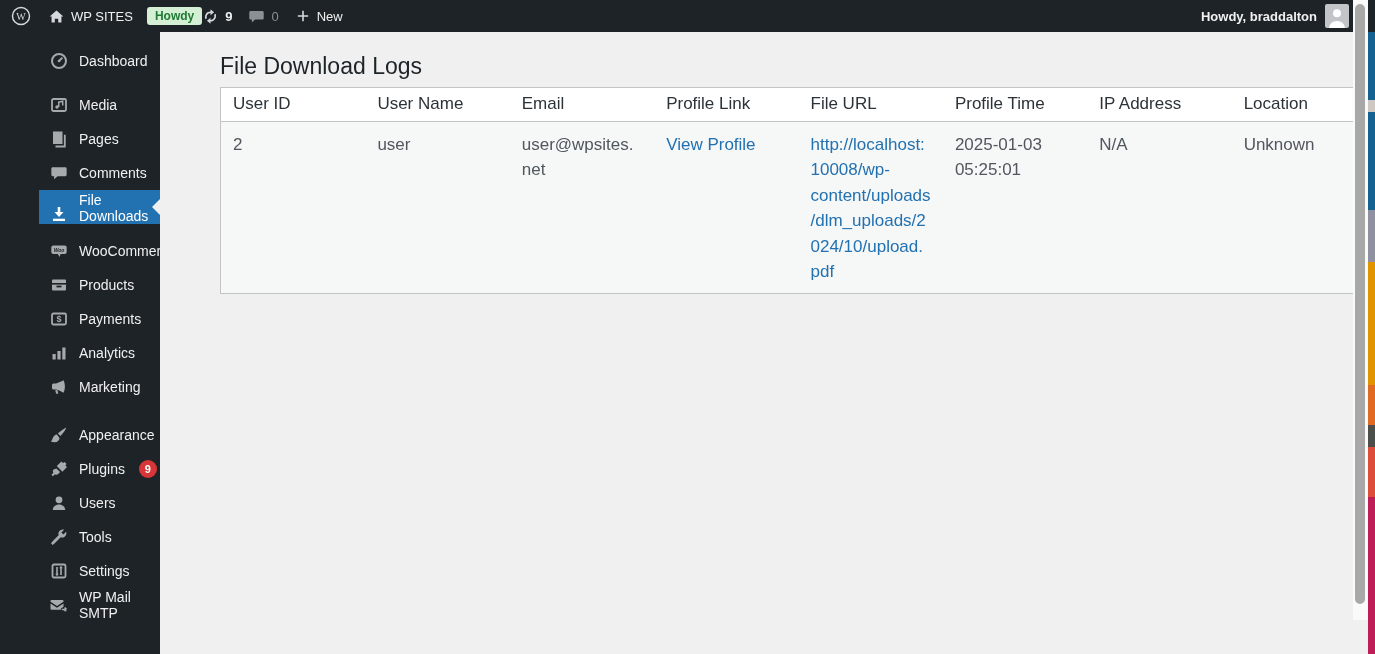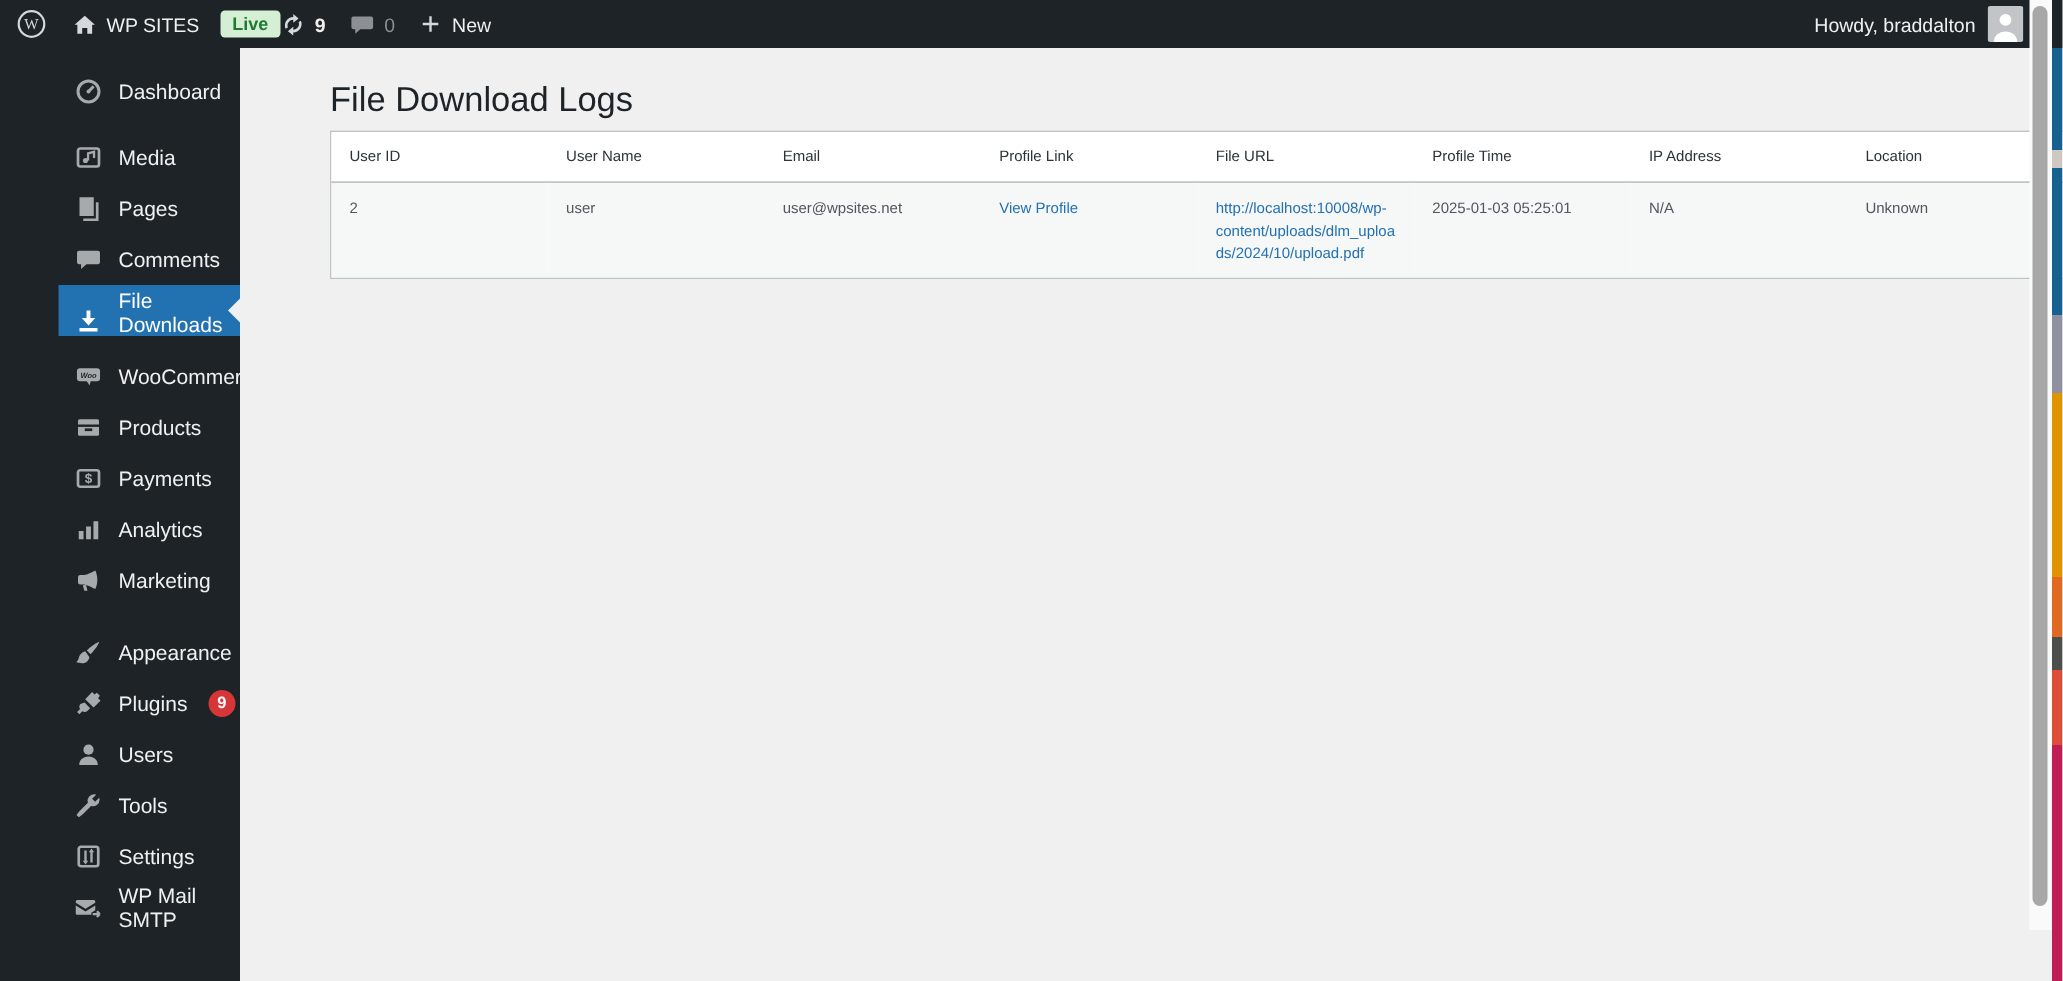--- a/index.html
+++ b/index.html
@@ -57,21 +57,21 @@
   
   .content { position:absolute; left:160px; top:32px; right:0; bottom:0;margin-left:40px; }
   .page-title {
     position:absolute; top:20px; left:20px; margin:0;
     font-size:23px; font-weight:400; color:#1d2327; line-height:1.3;
   }
   .table-card {
     position:absolute; top:55px; left:20px; width:1157px;
     background:#fff; border:1px solid #c3c4c7;
   }
-  table.logs { width:100%; border-collapse:collapse; table-layout:fixed; font-size:10px; }
+  table.logs { width:100%; border-collapse:collapse; table-layout:fixed; font-size:17px; }
   table.logs thead th {
     height:33px; padding:0 12px; text-align:left; font-weight:400;
     color:#2c3338; background:#fff; border-bottom:1px solid #c3c4c7;
   }
   table.logs tbody td {
     padding:10px 12px 8px; vertical-align:top; color:#50575e;
     line-height:1.5; background:#f6f7f7; overflow-wrap:break-word;
   }
   table.logs a { color:#2271b1; text-decoration:none; cursor:pointer; }
 
@@ -112,21 +112,21 @@
     </span>
   </span>
   <span class="ab-item">
     <span class="ab-icon">
       <svg width="17" height="17" viewBox="0 0 20 20">
           <path fill="currentColor" d="M10 3l8 7h-2.2v7H12v-4.5H8V17H4.2v-7H2z"></path>
         </svg>
     </span>
     <span style="font-weight:400;">WP SITES</span>
   </span>
-  <span class="live-badge">Live</span>
+  <span class="live-badge">Howdy</span>
   <span class="ab-item">
     <span class="ab-icon">
       <svg width="17" height="17" viewBox="0 0 20 20">
           <path fill="currentColor" d="M10 4V1.5L14.2 5 10 8.5V6a4.5 4.5 0 0 0-4.2 6.1l-1.8 1A6.5 6.5 0 0 1 10 4zm0 12v2.5L5.8 15 10 11.5V14a4.5 4.5 0 0 0 4.2-6.1l1.8-1A6.5 6.5 0 0 1 10 16z"></path>
         </svg>
     </span>
     <span class="count">9</span>
   </span>
   <span class="ab-item">
     <span class="ab-icon dim">
@@ -138,21 +138,21 @@
   </span>
   <span class="ab-item">
     <span class="ab-icon">
       <svg width="16" height="16" viewBox="0 0 20 20">
           <path fill="currentColor" d="M9 3.5h2V9h5.5v2H11v5.5H9V11H3.5V9H9z"></path>
         </svg>
     </span>
     <span>New</span>
   </span>
   <span class="ab-right">
-    <span style="cursor:pointer;">Howdy, braddalton</span>
+    <span style="cursor:pointer;font-weight:bold;">Howdy, braddalton</span>
     <span class="avatar">
       <svg width="24" height="24" viewBox="0 0 26 26">
           <rect width="26" height="26" fill="#c3c4c7"></rect>
           <circle cx="13" cy="10" r="4.3" fill="#fff"></circle>
           <path d="M4.5 26c0-4.6 3.8-7.6 8.5-7.6s8.5 3 8.5 7.6z" fill="#fff"></path>
         </svg>
     </span>
   </span>
 </div>
 

